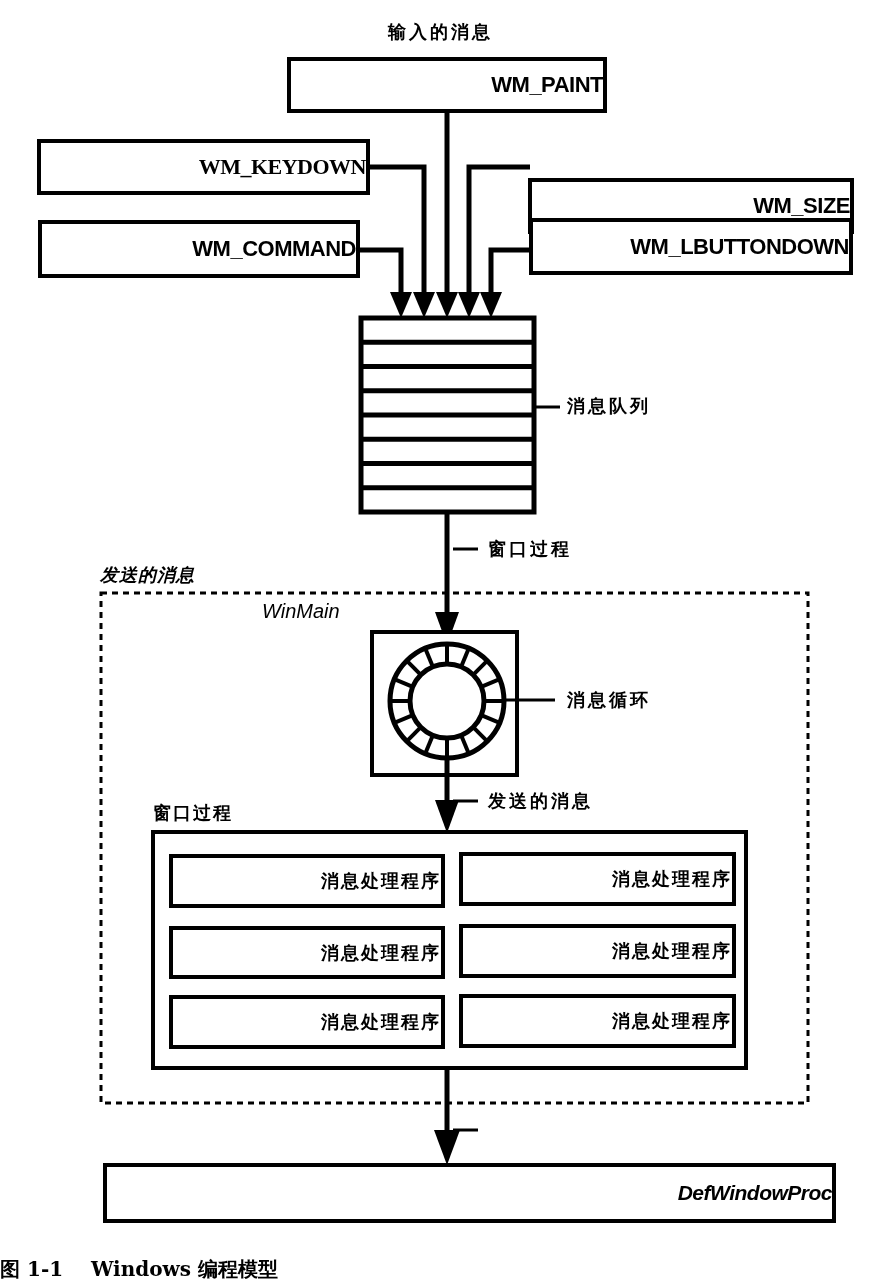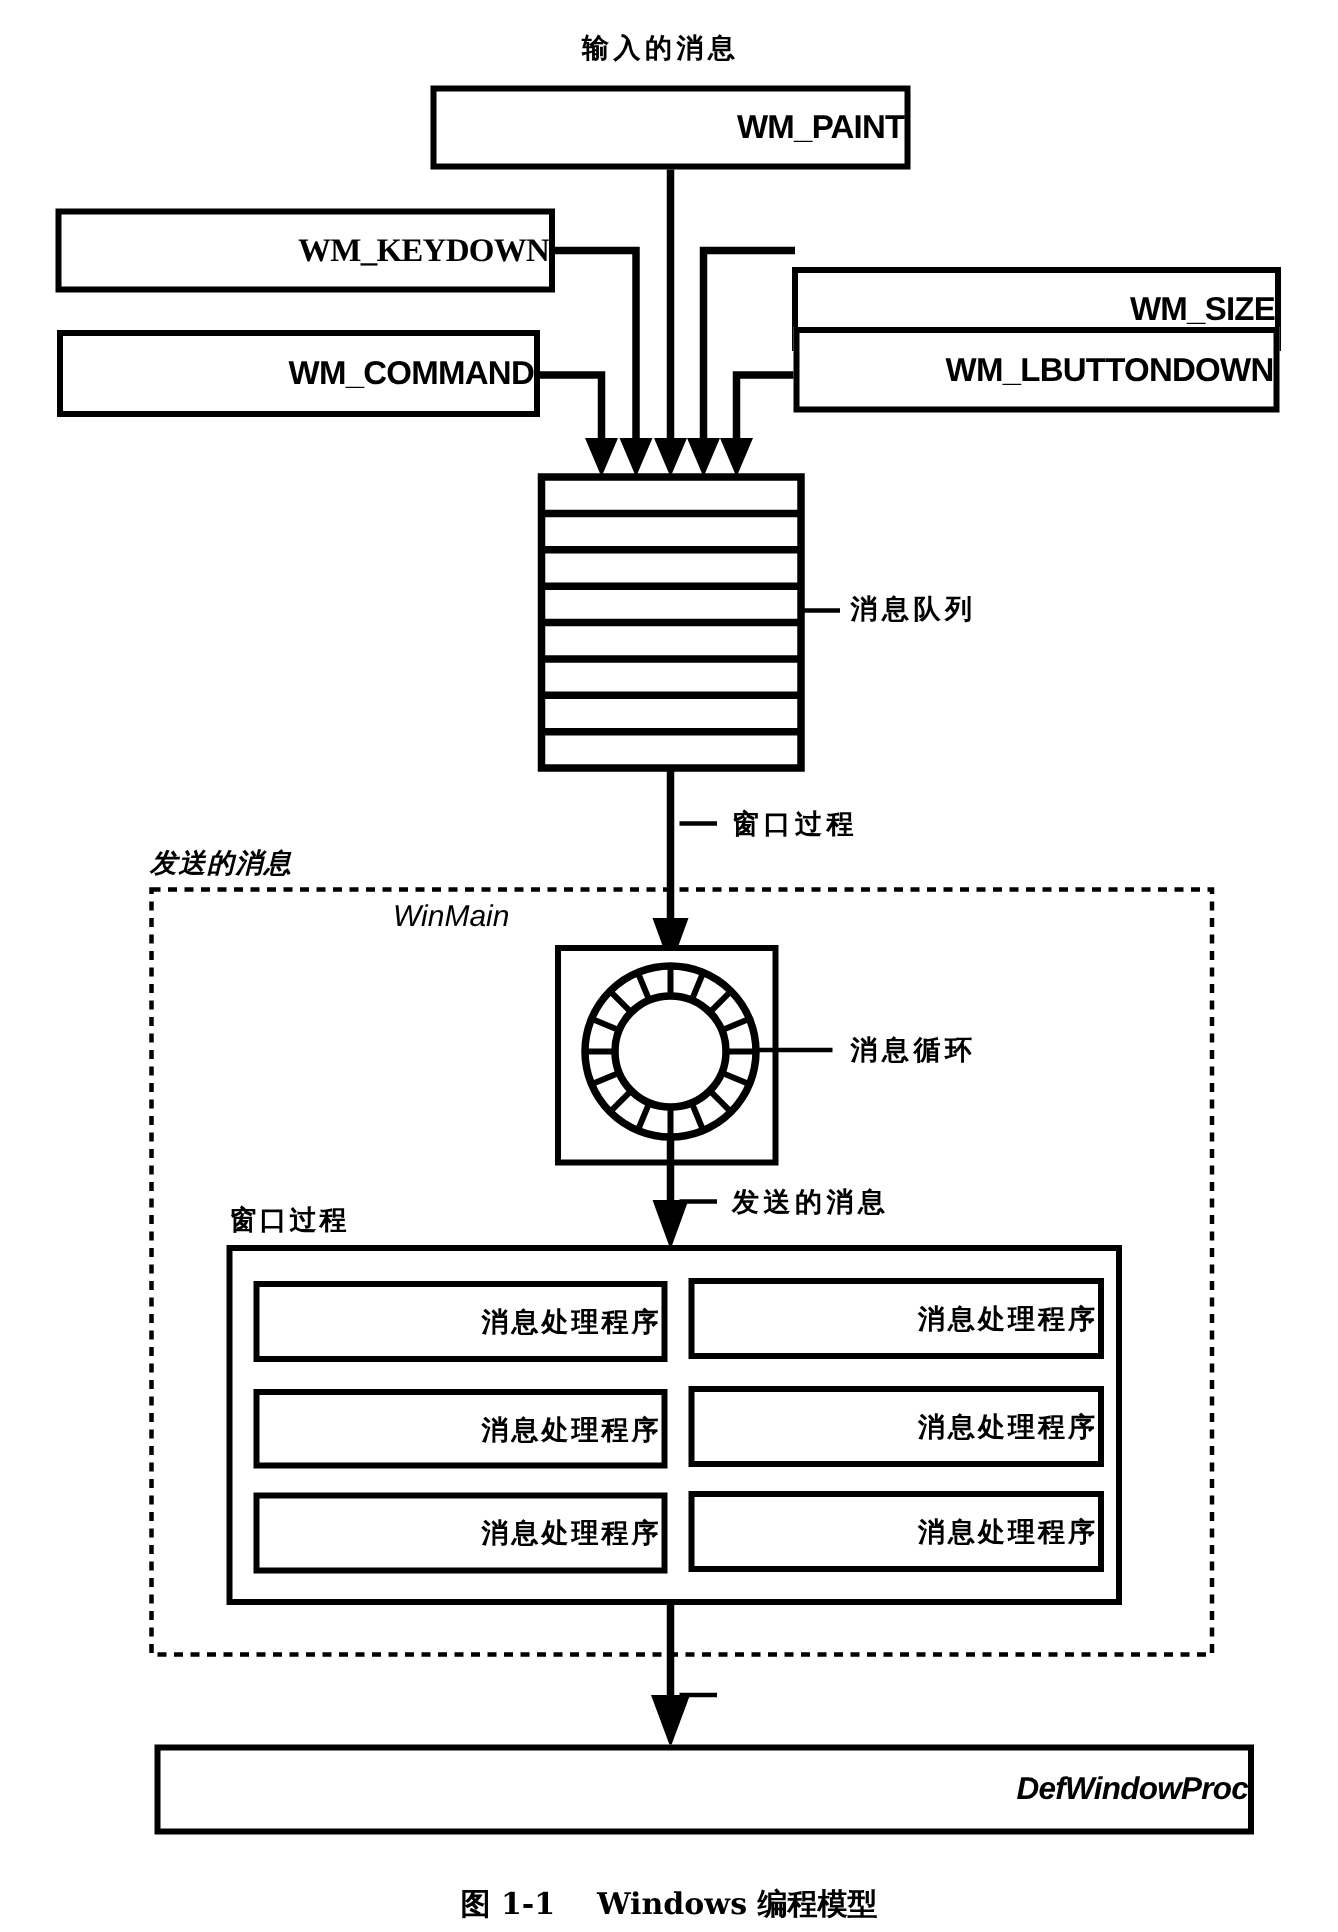--- a/index.html
+++ b/index.html
@@ -6,21 +6,21 @@
   body { width: 892px; height: 1288px; position: relative; overflow: hidden;
          font-family: "Liberation Sans", "DejaVu Sans", sans-serif; color: #000; }
   #diagram { position: absolute; left: 0; top: 0; }
   .box { position: absolute; border: 4px solid #000; background: #fff; box-sizing: border-box;
          display: flex; align-items: center; justify-content: flex-end; }
   .msg { font-weight: bold; font-size: 22px; letter-spacing: -0.5px; }
   .cn { font-family: "DejaVu Sans", sans-serif; font-weight: bold; font-size: 18px; letter-spacing: 3px; position: absolute; }
   .italic { font-style: italic; }
   .lbl { position: absolute; }
   .handler { font-family: "DejaVu Sans", sans-serif; font-weight: bold; font-size: 18px; letter-spacing: 2px; }
-  .caption { position: absolute; left: 0; width: 892px; text-align: center; top: 1256px;
+  .caption { position: absolute; left: 0; width: 892px; top: 1256px;
              font-family: "DejaVu Serif", serif; font-weight: bold; font-size: 20px; }
 </style>
 </head>
 <body>
 
 <svg id="diagram" width="892" height="1288" viewBox="0 0 892 1288">
   <defs>
     <marker id="ah" markerWidth="8" markerHeight="10" refX="4" refY="10" orient="auto" markerUnits="userSpaceOnUse"></marker>
   </defs>
 

